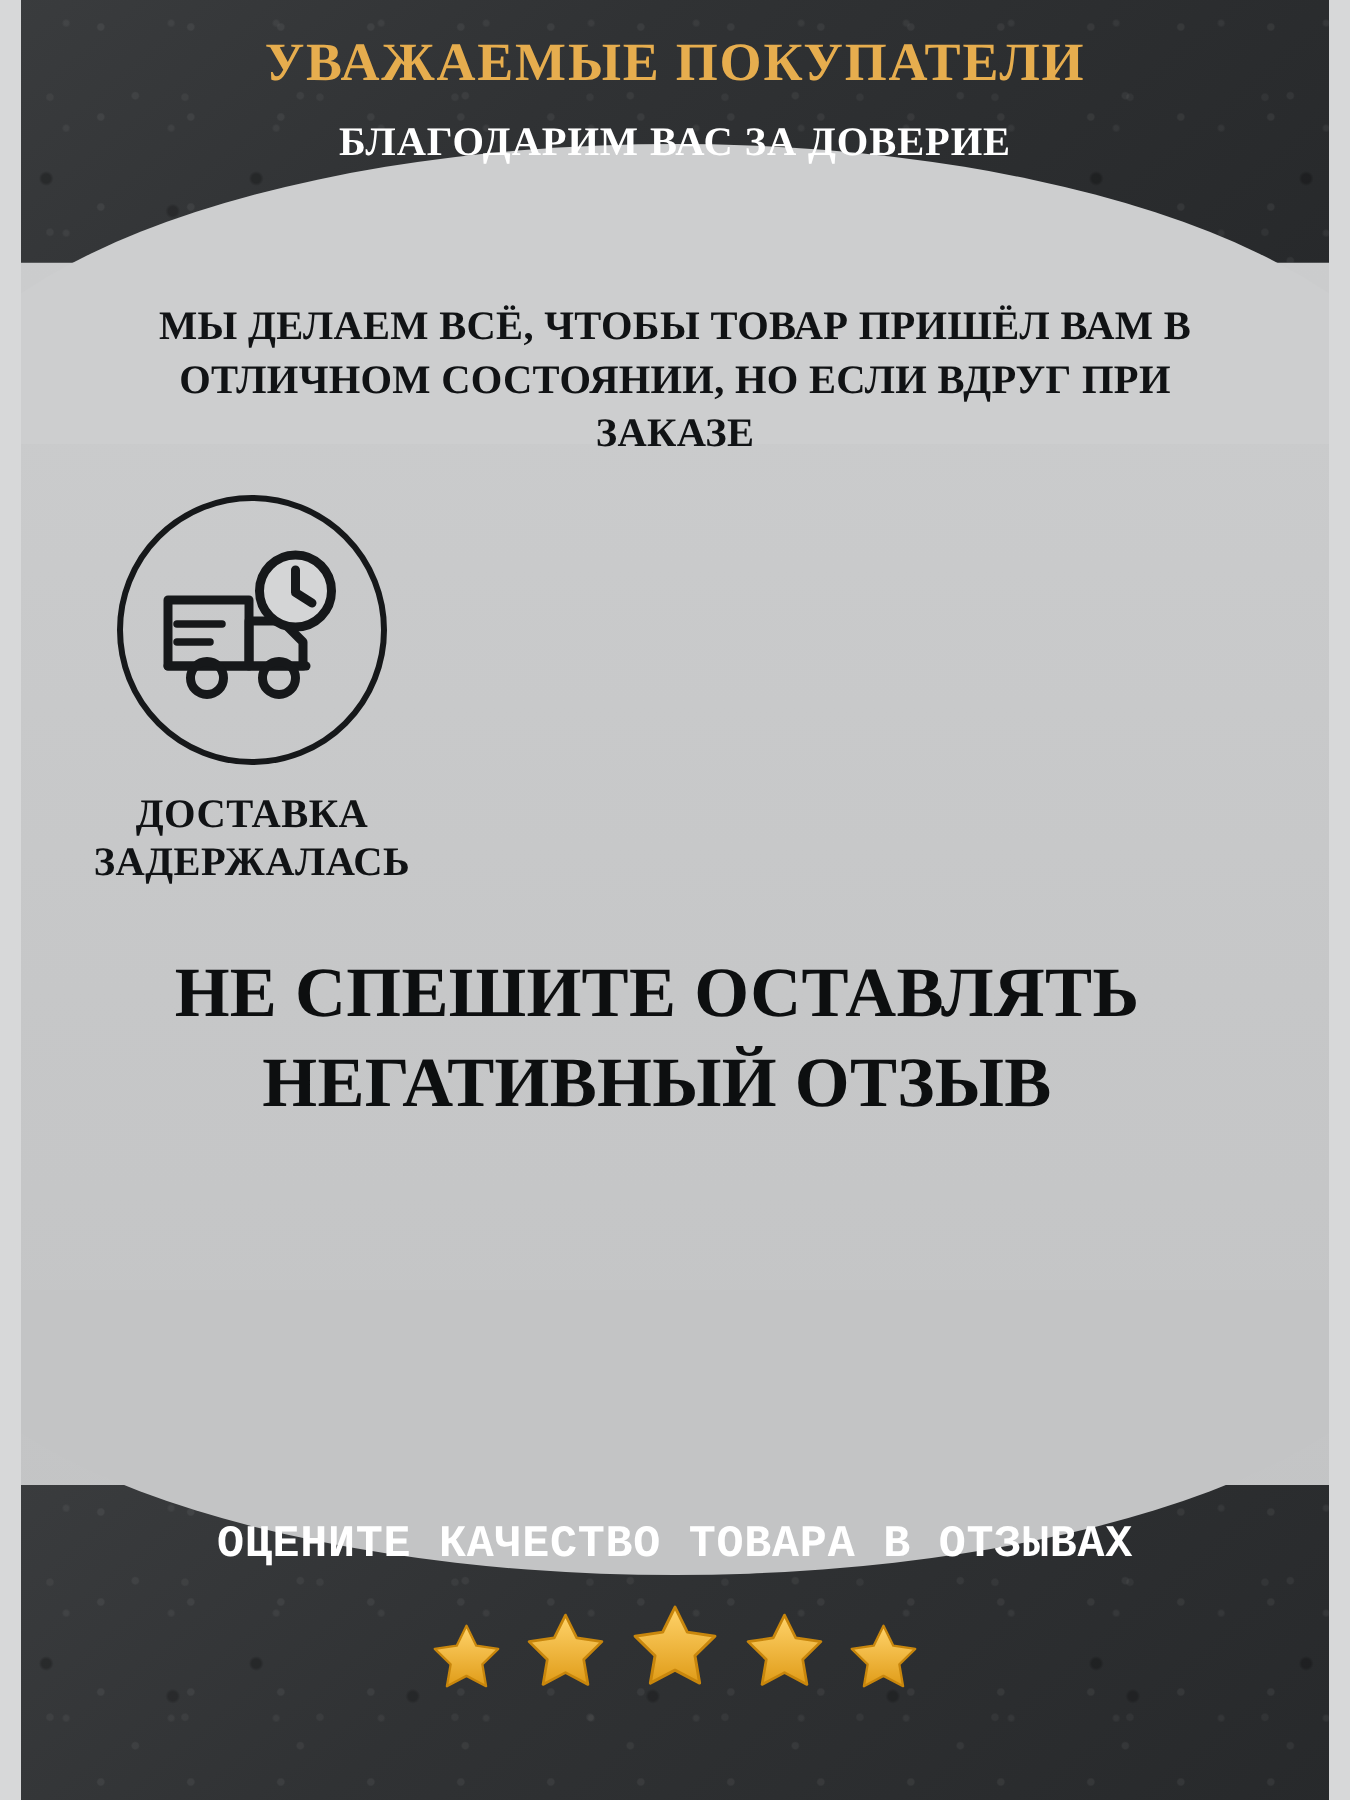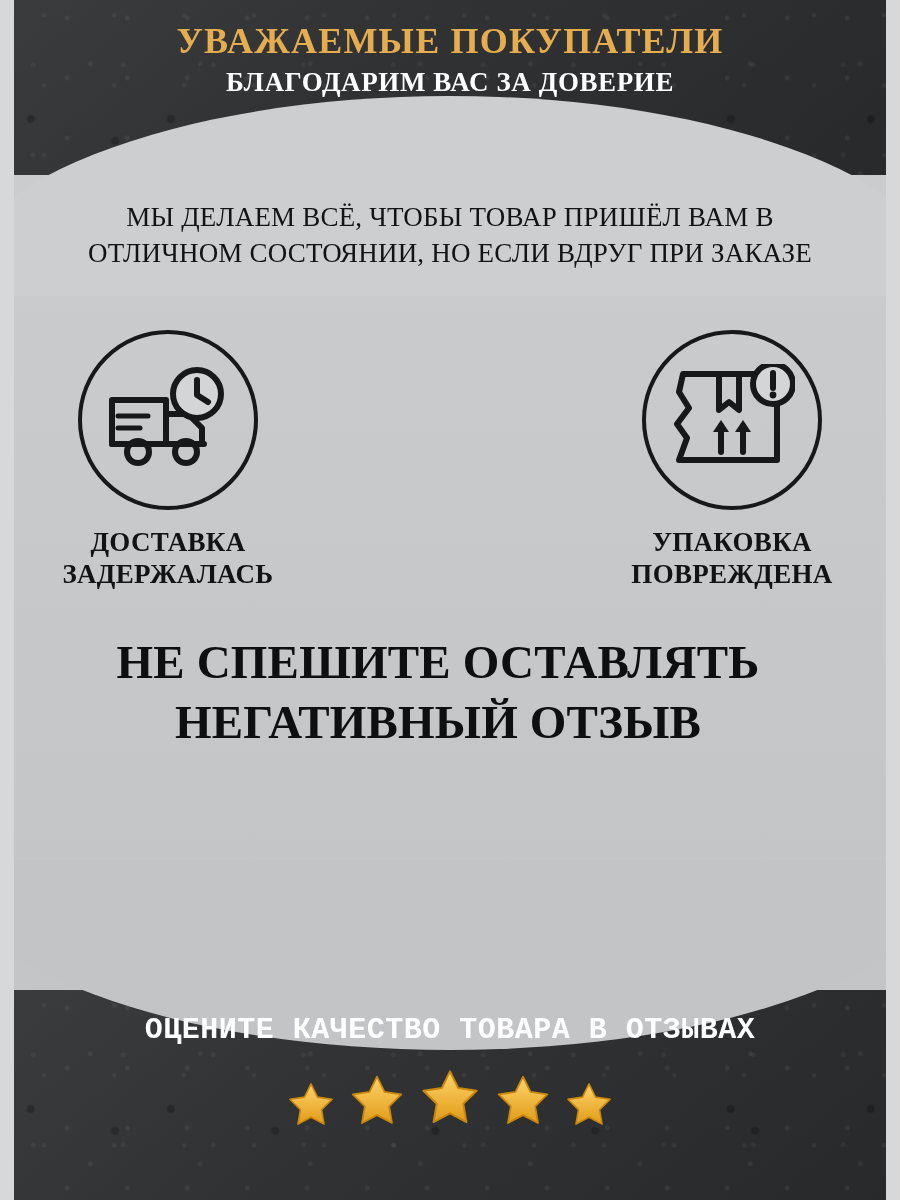--- a/index.html
+++ b/index.html
@@ -93,41 +93,41 @@
   }
   .header-title {
     font-size: 36px;
     font-weight: bold;
     letter-spacing: 1.2px;
     color: #e6ad4e;
     text-transform: uppercase;
     line-height: 1.1;
   }
   .header-sub {
-    margin-top: 4px;
+    margin-top: 16px;
     font-size: 27px;
     font-weight: bold;
     color: #ffffff;
     letter-spacing: 0.6px;
     text-transform: uppercase;
     line-height: 1.25;
     max-width: 480px;
     margin-left: auto;
     margin-right: auto;
   }
 
   
   .intro {
     position: absolute;
     top: 200px;
     left: 70px;
     width: 760px;
     text-align: center;
     font-size: 27px;
-    font-weight: normal;
+    font-weight: bold;
     color: #111315;
     line-height: 1.32;
     text-transform: uppercase;
     letter-spacing: 0.2px;
     z-index: 4;
   }
 
   
   .icon-row {
     position: absolute;
@@ -264,40 +264,20 @@
           <path d="M14 62 H36" stroke="#16181a" stroke-width="5" stroke-linecap="round"></path>
 
           <circle cx="93" cy="28" r="24" stroke="#16181a" stroke-width="6" fill="#d4d5d6"></circle>
           <path d="M93 14 V29 L104 36" stroke="#16181a" stroke-width="6" stroke-linecap="round" stroke-linejoin="round"></path>
         </svg>
       </div>
       <div class="icon-caption">ДОСТАВКА ЗАДЕРЖАЛАСЬ</div>
     </div>
 
 
-    <div class="icon-col">
-      <div class="circle">
-        <svg width="126" height="112" viewBox="0 0 126 112" fill="none" xmlns="http://www.w3.org/2000/svg">
-
-          <path d="M14 10 H108 V96 H10 L18 74 L8 60 L20 44 L10 28 Z" stroke="#16181a" stroke-width="6" stroke-linejoin="round" fill="none"></path>
-
-          <path d="M50 10 V46 L60 38 L70 46 V10" stroke="#16181a" stroke-width="6" stroke-linejoin="round" fill="none"></path>
-
-          <path d="M52 88 V62" stroke="#16181a" stroke-width="6" stroke-linecap="round"></path>
-          <path d="M52 56 L44 68 H60 Z" fill="#16181a"></path>
-          <path d="M74 88 V62" stroke="#16181a" stroke-width="6" stroke-linecap="round"></path>
-          <path d="M74 56 L66 68 H82 Z" fill="#16181a"></path>
-
-          <circle cx="104" cy="20" r="20" stroke="#16181a" stroke-width="6" fill="#d4d5d6"></circle>
-          <path d="M104 9 V24" stroke="#16181a" stroke-width="6" stroke-linecap="round"></path>
-          <circle cx="104" cy="31" r="3.4" fill="#16181a"></circle>
-        </svg>
-      </div>
-      <div class="icon-caption">УПАКОВКА ПОВРЕЖДЕНА</div>
-    </div>
 
   </div>
 
   <div class="headline">НЕ СПЕШИТЕ ОСТАВЛЯТЬ НЕГАТИВНЫЙ ОТЗЫВ</div>
 
 
   <div class="footer">
     <div class="footer-title">ОЦЕНИТЕ КАЧЕСТВО ТОВАРА В ОТЗЫВАХ</div>
     <div class="stars">
       <svg class="star" width="56" height="54" viewBox="0 0 24 24">

